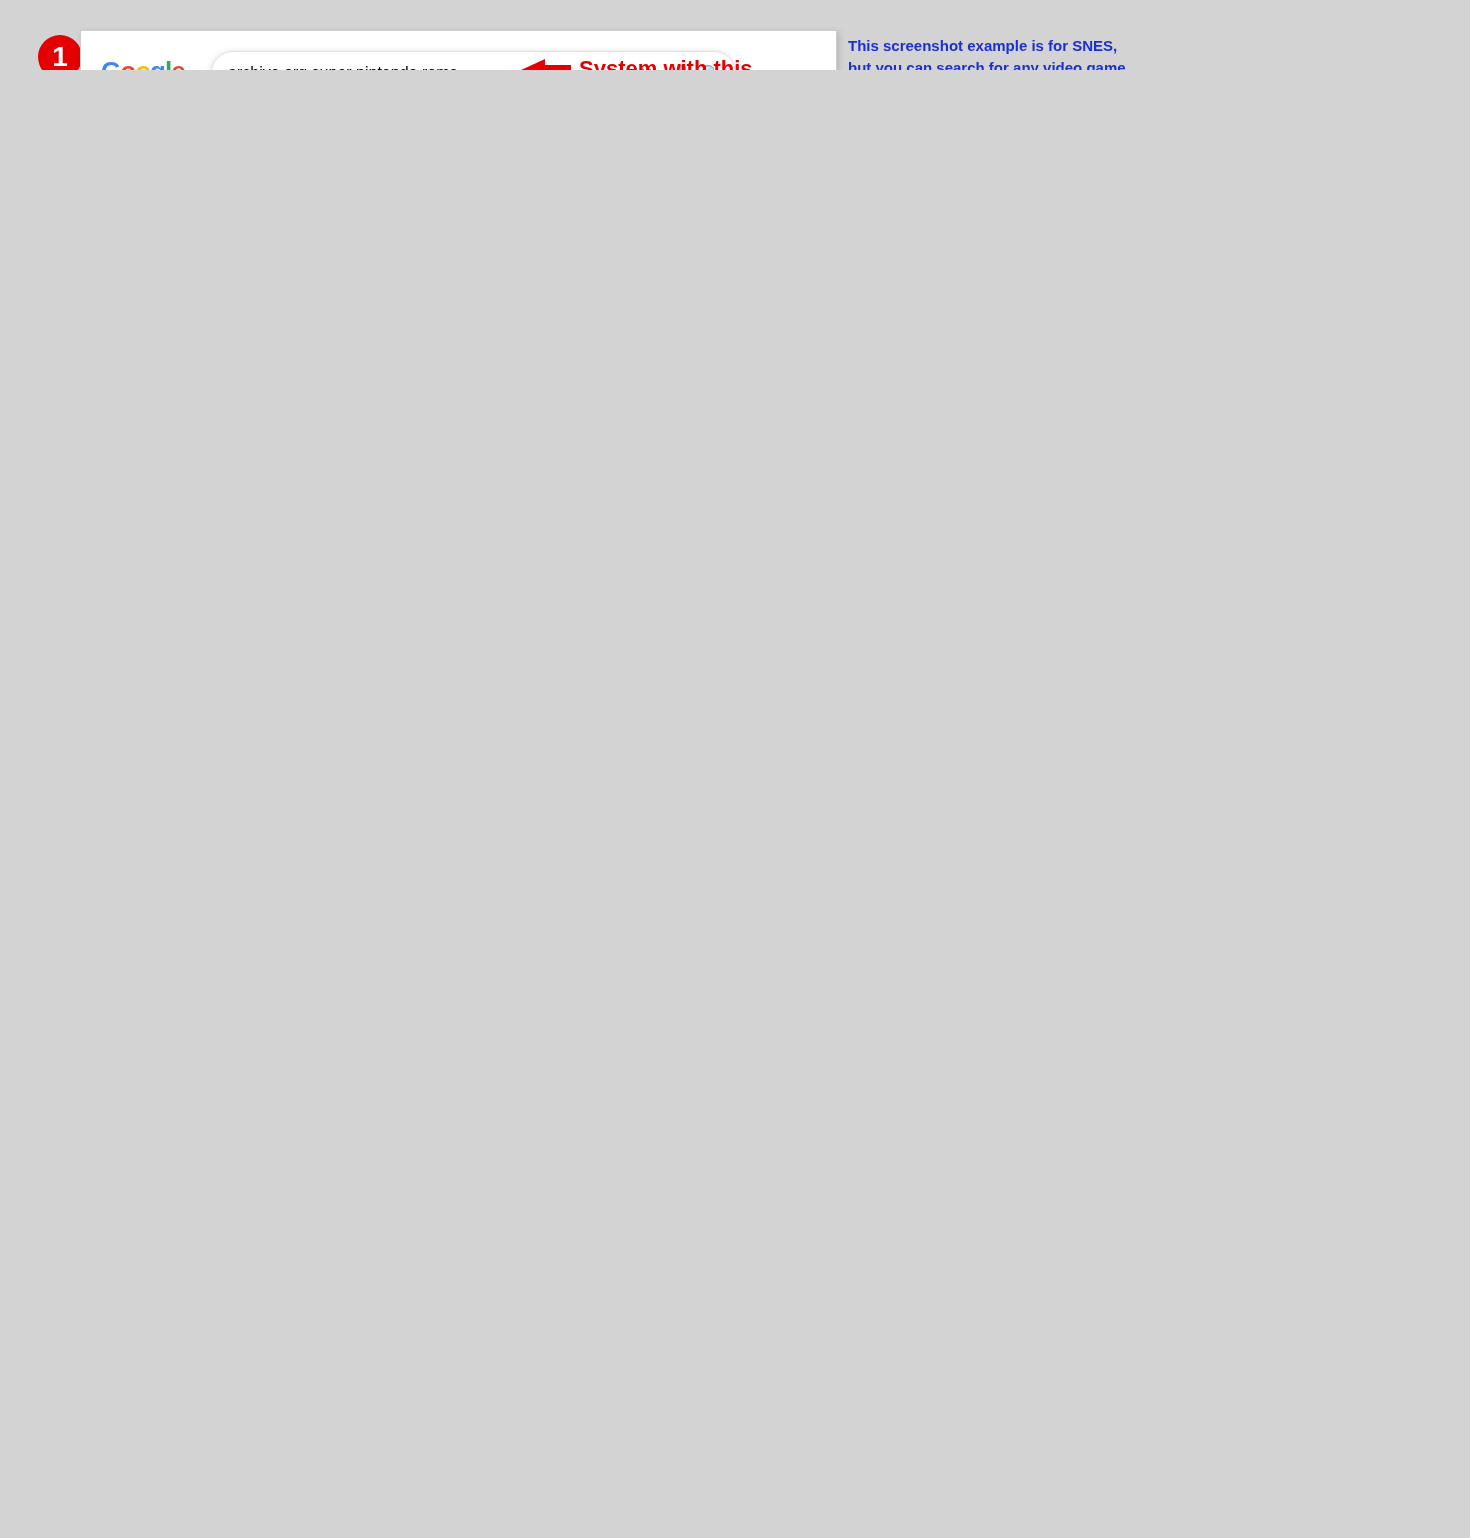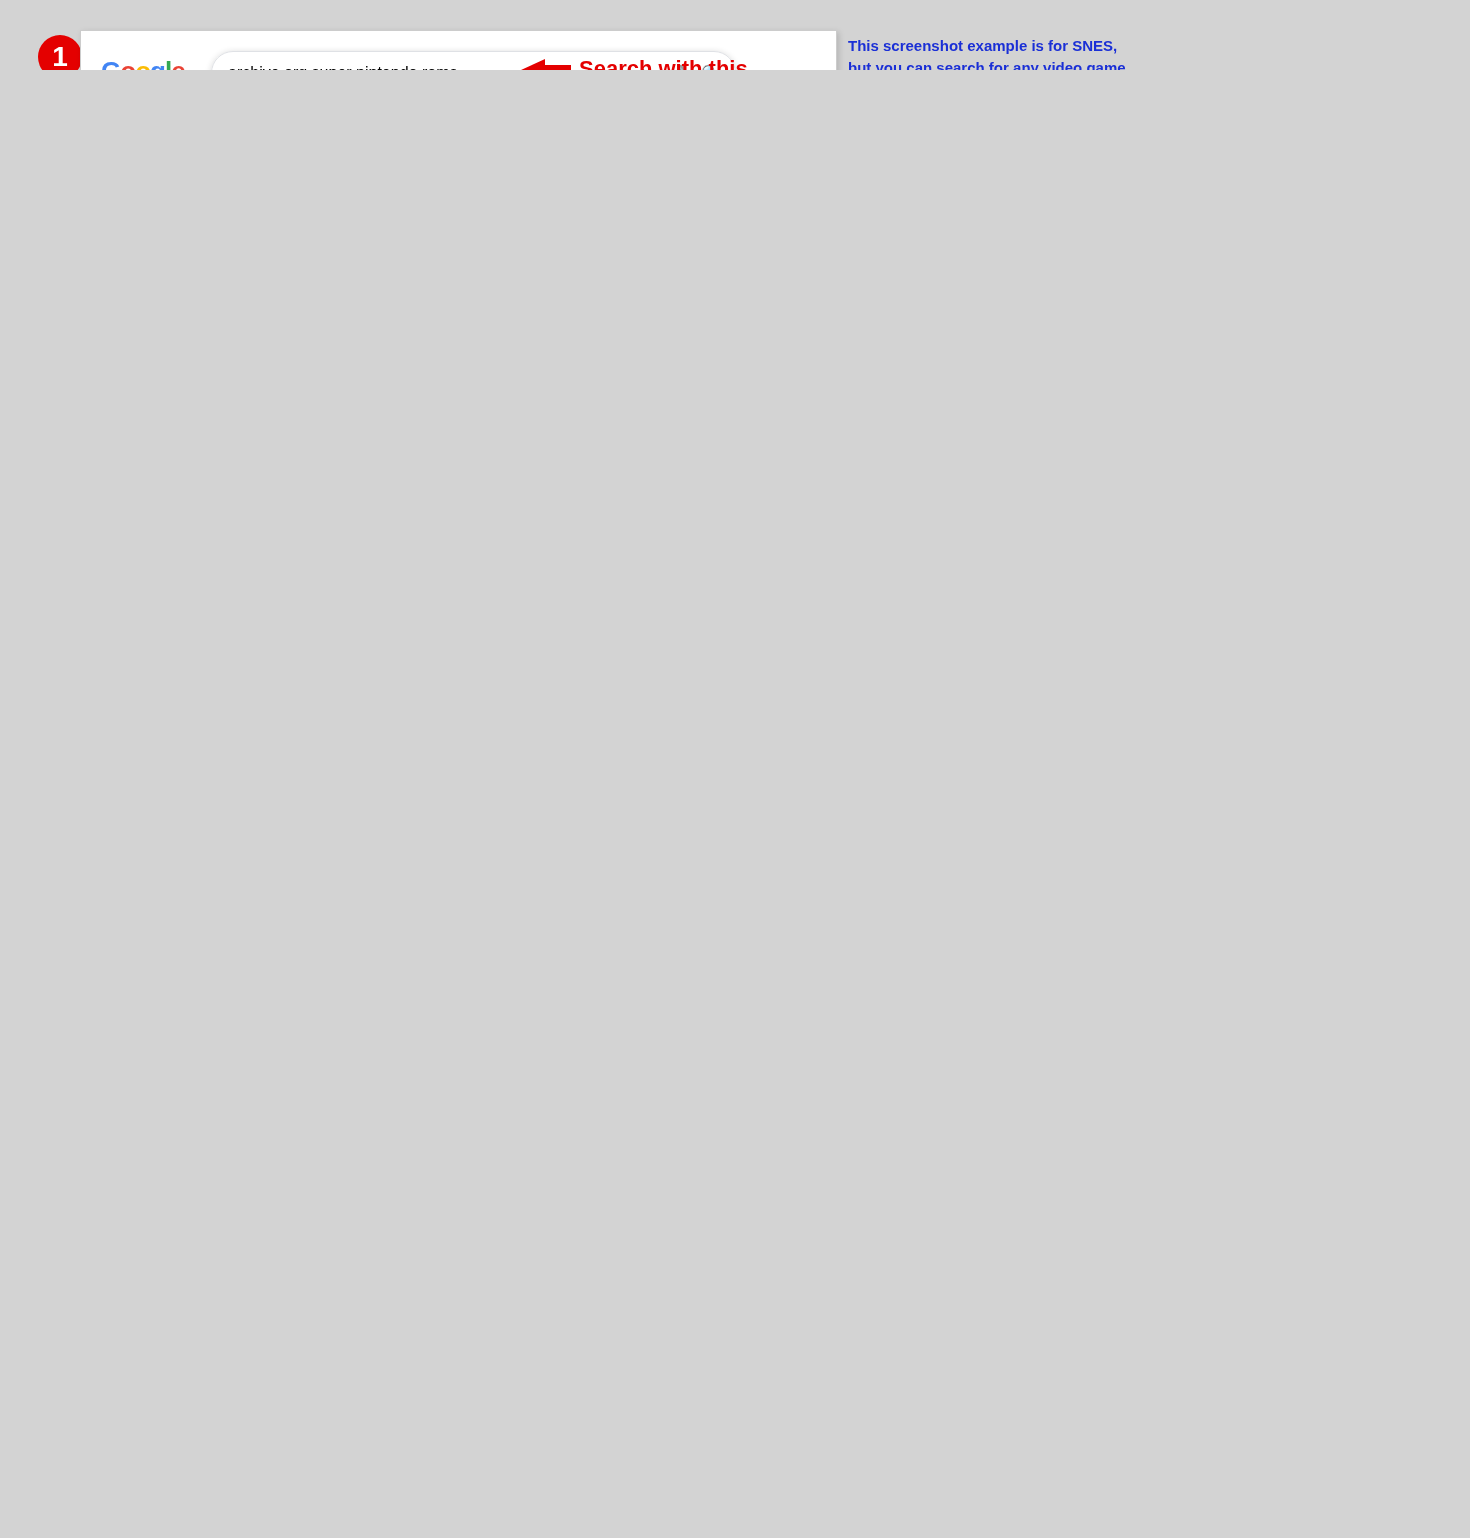--- a/index.html
+++ b/index.html
@@ -94,21 +94,21 @@
   <div class="google-card">
     <div class="google-logo"><span>G</span><span>o</span><span>o</span><span>g</span><span>l</span><span>e</span></div>
     <div class="search-pill">
       <input value="archive.org super nintendo roms" style="">
       <span class="ico" style="color:#70757a">✕</span>
       <span class="ico" style="color:#4285F4">🎤</span>
       <span class="ico" style="color:#4285F4">🔍</span>
     </div>
     <div class="red-underline"></div>
     <div class="search-label">
-      <span style="display:inline-block;width:0;height:0;border-top:11px solid transparent;border-bottom:11px solid transparent;border-right:24px solid #e40000;vertical-align:middle"></span><span style="display:inline-block;width:26px;height:11px;background:#e40000;vertical-align:middle;margin-right:8px"></span><span>Search with this</span>
+      <span style="display:inline-block;width:0;height:0;border-top:11px solid transparent;border-bottom:11px solid transparent;border-right:24px solid #e40000;vertical-align:middle"></span><span style="display:inline-block;width:26px;height:11px;background:#e40000;vertical-align:middle;margin-right:8px"></span><span>System with this</span>
     </div>
 
     <div class="g-tabs">
       <span class="active">🔍 <span>All</span></span>
       <span>▶ <span>Videos</span></span>
       <span>📰 <span>News</span></span>
       <span>🏷 <span>Shopping</span></span>
       <span>🖼 <span>Images</span></span>
       <span>⋮ <span>More</span></span>
     </div>

